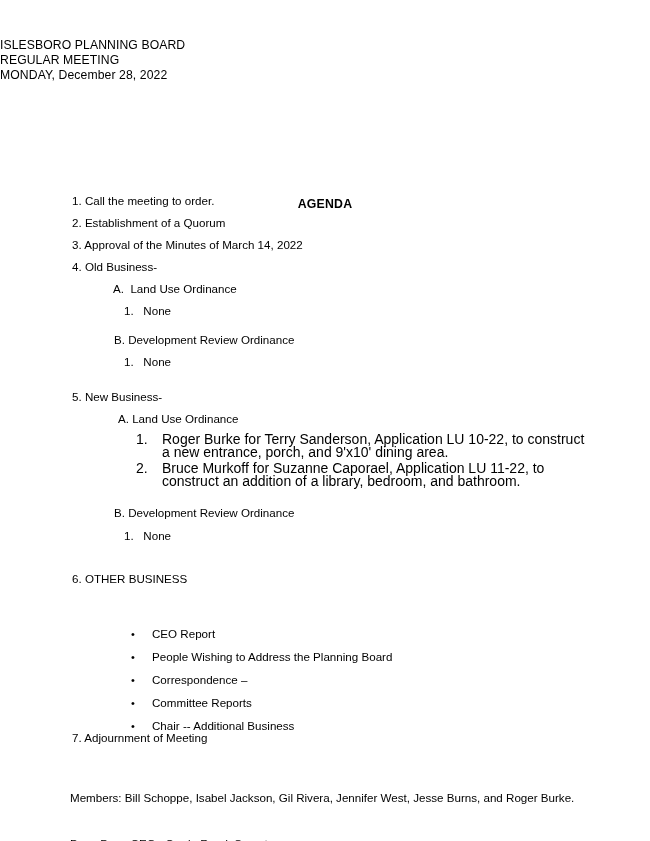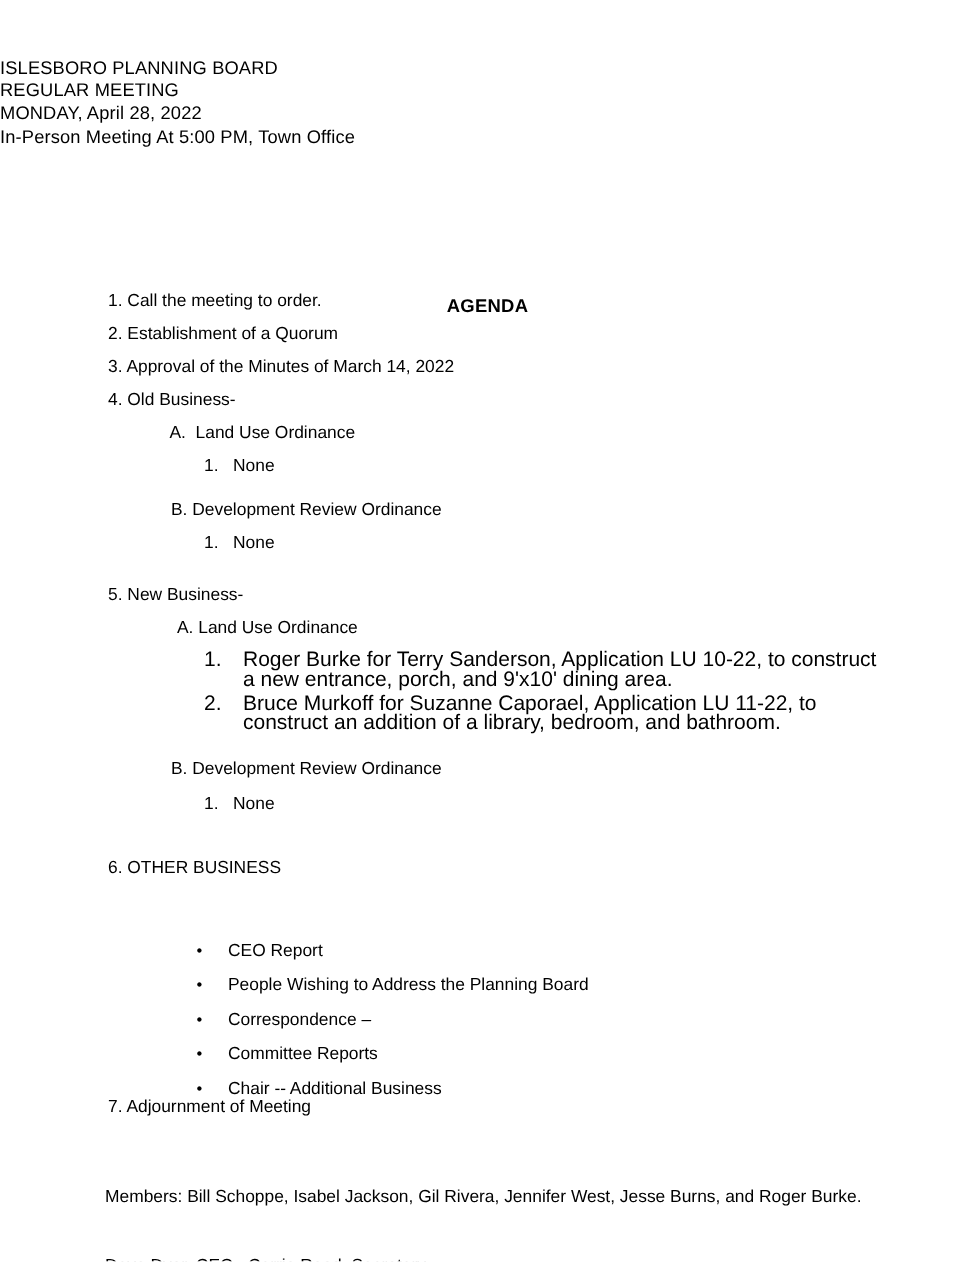--- a/index.html
+++ b/index.html
@@ -56,21 +56,21 @@
     white-space: pre;
   }
 
   
   .lvl1 { left: 72px; }
   
   .lvl2 { left: 113px; }
   .lvl2b { left: 118px; }
   .lvl2c { left: 114px; }
   
-  .lvl3 { left: 136px; text-align: right; }
+  .lvl3 { left: 124px; text-align: right; }
 
   
   .sub-entry {
     position: absolute;
     left: 136px;
     width: 425px;
     font-size: 14px;
     line-height: 13.2px;
     padding-left: 26px;
     text-indent: -26px;
@@ -102,22 +102,21 @@
   }
 </style>
 </head>
 <body>
 
 <div class="page">
 
   <div class="header-block hdr-font">
     <div>ISLESBORO PLANNING BOARD</div>
     <div>REGULAR MEETING</div>
-    <div>MONDAY, April 28, 2022</div>
-    <div>In-Person Meeting At 5:00 PM, Town Office</div>
+    <div>MONDAY, December 28, 2022</div>
   </div>
 
   <div class="agenda-title hdr-font">AGENDA</div>
 
   <div class="item body-font lvl1" style="top:194px">1. Call the meeting to order.</div>
   <div class="item body-font lvl1" style="top:216px">2. Establishment of a Quorum</div>
   <div class="item body-font lvl1" style="top:238px">3. Approval of the Minutes of March 14, 2022</div>
   <div class="item body-font lvl1" style="top:260px">4. Old Business-</div>
 
   <div class="item body-font lvl2" style="top:282px">A.  Land Use Ordinance</div>

